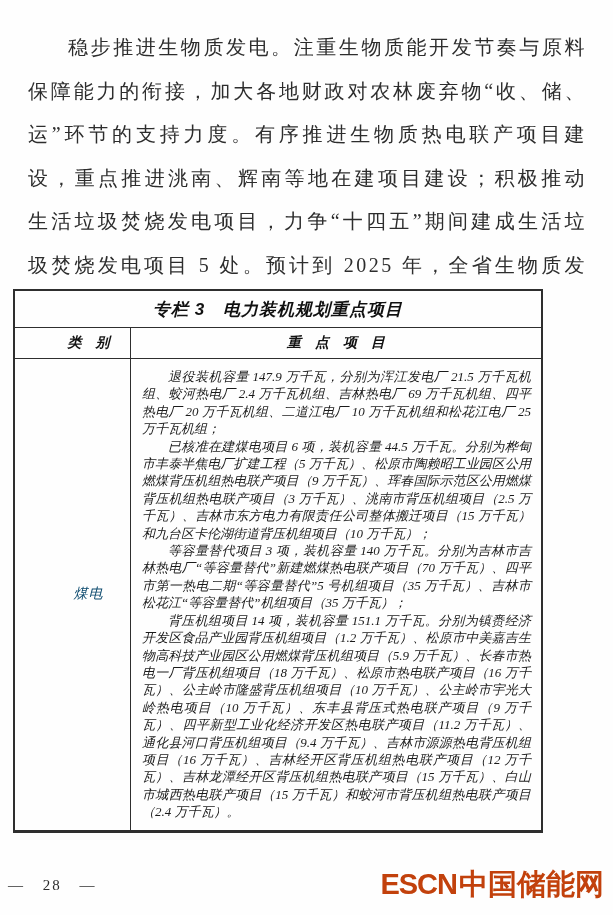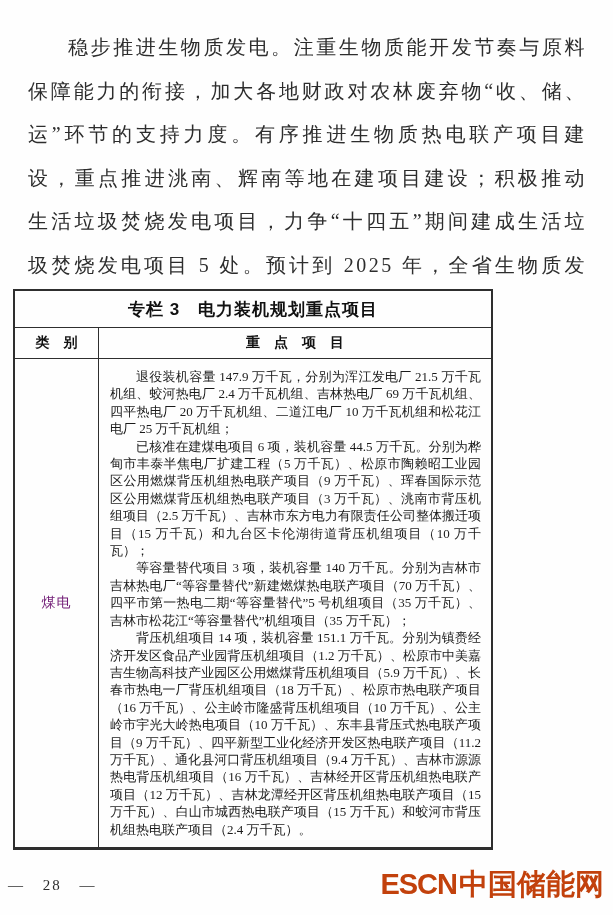--- a/index.html
+++ b/index.html
@@ -19,24 +19,25 @@
     font-size:20px;
     line-height:43.5px;
     letter-spacing:2.5px;
     text-align:justify;
     text-indent:2em;
     color:#2d2d2d;
   }
   
   .tbl{
     position:absolute;
-    left:13px;top:289px;width:480px;
+    left:13px;top:289px;width:530px;
     border:2px solid #2e2e2e;
     box-sizing:border-box;
     background:#fefefe;
+    font-style:italic;
   }
   .tbl-title{
     border-bottom:1px solid #2e2e2e;
     text-align:center;
     font-family:"Liberation Sans","DejaVu Sans",sans-serif;
     font-weight:bold;
     font-size:17px;
     letter-spacing:1px;
     padding:7px 0 6px 0;
     color:#111;
@@ -52,28 +53,29 @@
   .tbl-header .col-cat{padding:6px 0;}
   .tbl-header .col-proj{display:flex;align-items:center;justify-content:center;padding:6px 0;}
   .col-cat{
     width:84px;
     flex:0 0 84px;
     border-right:1px solid #2e2e2e;
     display:flex;
     align-items:center;
     justify-content:center;
     box-sizing:border-box;
+    margin-left:32px;
   }
   .col-proj{flex:1;box-sizing:border-box;}
   .tbl-row{display:flex;border-bottom:1px solid #2e2e2e;}
   .tbl-row:last-child{border-bottom:none;}
   .cat-label{
     font-size:14px;
     letter-spacing:1px;
-    color:#701a75;
+    color:#0c4a6e;
   }
   .cell-proj{
     padding:9px 10px 9px 11px;
     font-size:13px;
     line-height:17.4px;
     text-align:justify;
     color:#1a1a1a;
   }
   .cell-proj p{margin:0;text-indent:2em;}
   .row-coal .cell-proj{min-height:369px;}

